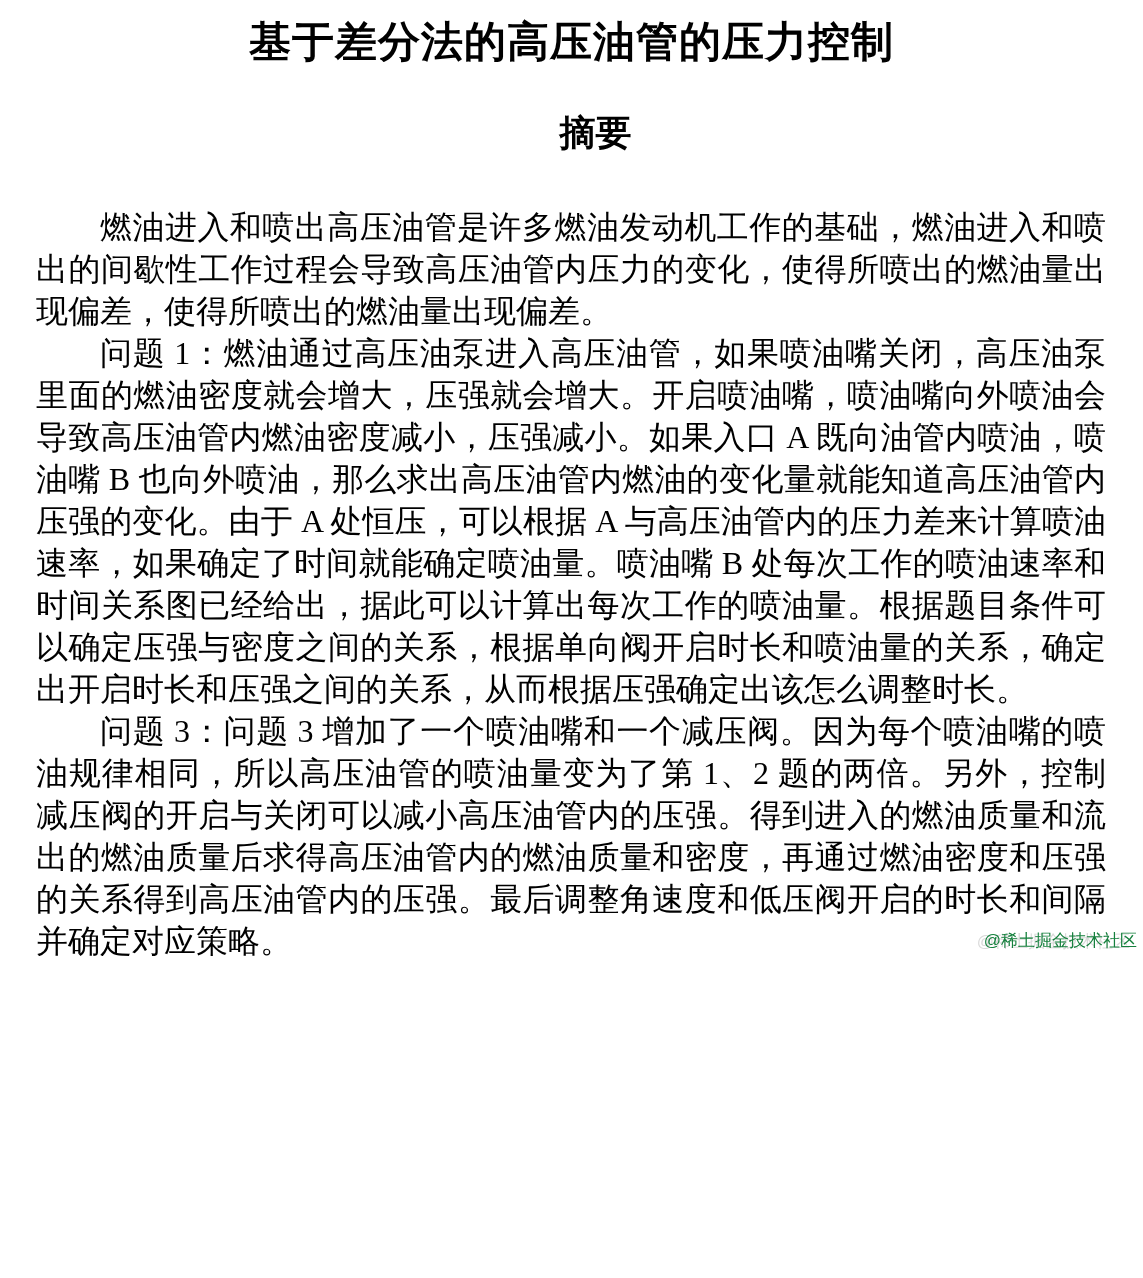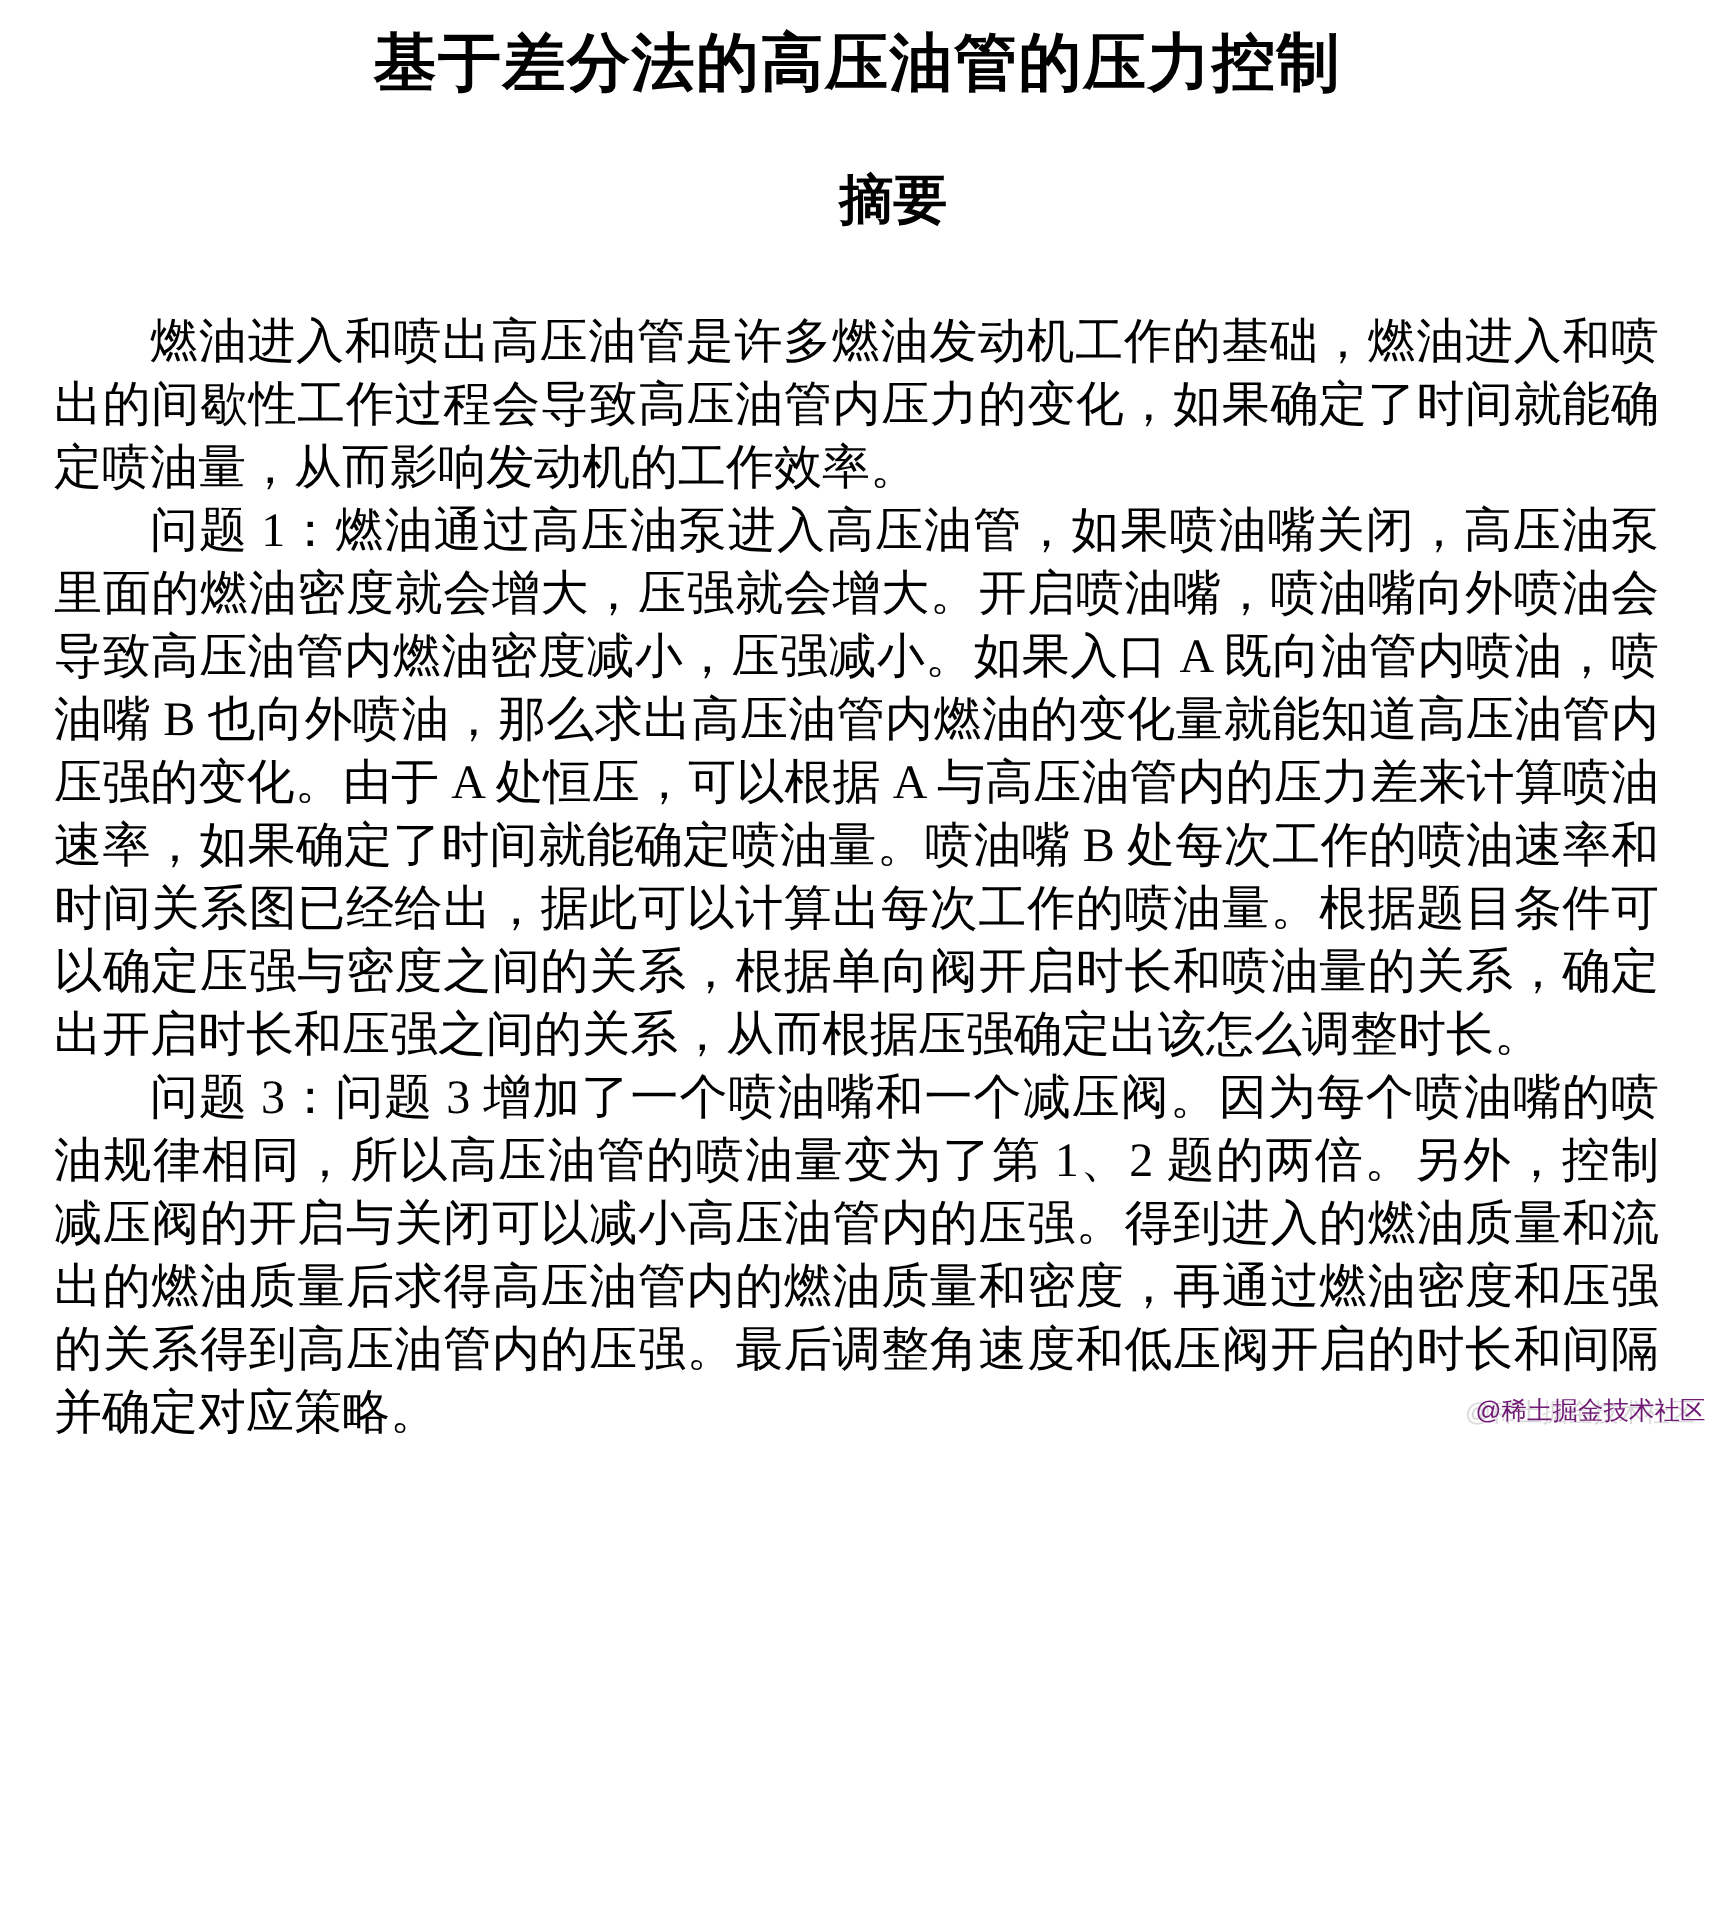--- a/index.html
+++ b/index.html
@@ -49,35 +49,35 @@
     text-indent: 2em;
   }
   .keywords {
     text-indent: 0;
   }
   .watermark {
     position: absolute;
     right: 6px;
     bottom: 4px;
     font-size: 17px;
-    color: #701a75;
+    color: #15803d;
     font-family: "Liberation Sans", "DejaVu Sans", sans-serif;
     text-shadow: -7px 1px 0 rgba(185,185,185,0.55);
     white-space: nowrap;
   }
 </style>
 </head>
 <body>
 
 <div class="page">
   <div class="title">基于差分法的高压油管的压力控制</div>
 
   <div class="abstract-heading">摘要</div>
 
   <div class="body">
-    <p class="para">燃油进入和喷出高压油管是许多燃油发动机工作的基础，燃油进入和喷出的间歇性工作过程会导致高压油管内压力的变化，如果确定了时间就能确定喷油量，从而影响发动机的工作效率。</p>
+    <p class="para">燃油进入和喷出高压油管是许多燃油发动机工作的基础，燃油进入和喷出的间歇性工作过程会导致高压油管内压力的变化，使得所喷出的燃油量出现偏差，使得所喷出的燃油量出现偏差。</p>
     <p class="para">问题 1：燃油通过高压油泵进入高压油管，如果喷油嘴关闭，高压油泵里面的燃油密度就会增大，压强就会增大。开启喷油嘴，喷油嘴向外喷油会导致高压油管内燃油密度减小，压强减小。如果入口 A 既向油管内喷油，喷油嘴 B 也向外喷油，那么求出高压油管内燃油的变化量就能知道高压油管内压强的变化。由于 A 处恒压，可以根据 A 与高压油管内的压力差来计算喷油速率，如果确定了时间就能确定喷油量。喷油嘴 B 处每次工作的喷油速率和时间关系图已经给出，据此可以计算出每次工作的喷油量。根据题目条件可以确定压强与密度之间的关系，根据单向阀开启时长和喷油量的关系，确定出开启时长和压强之间的关系，从而根据压强确定出该怎么调整时长。</p>
     <p class="para">问题 3：问题 3 增加了一个喷油嘴和一个减压阀。因为每个喷油嘴的喷油规律相同，所以高压油管的喷油量变为了第 1、2 题的两倍。另外，控制减压阀的开启与关闭可以减小高压油管内的压强。得到进入的燃油质量和流出的燃油质量后求得高压油管内的燃油质量和密度，再通过燃油密度和压强的关系得到高压油管内的压强。最后调整角速度和低压阀开启的时长和间隔并确定对应策略。</p>
     <p class="keywords">关键词：差分法；高压油管；压力控制</p>
   </div>
 
   <div class="watermark">@稀土掘金技术社区</div>
 </div>
 
 </body></html>

